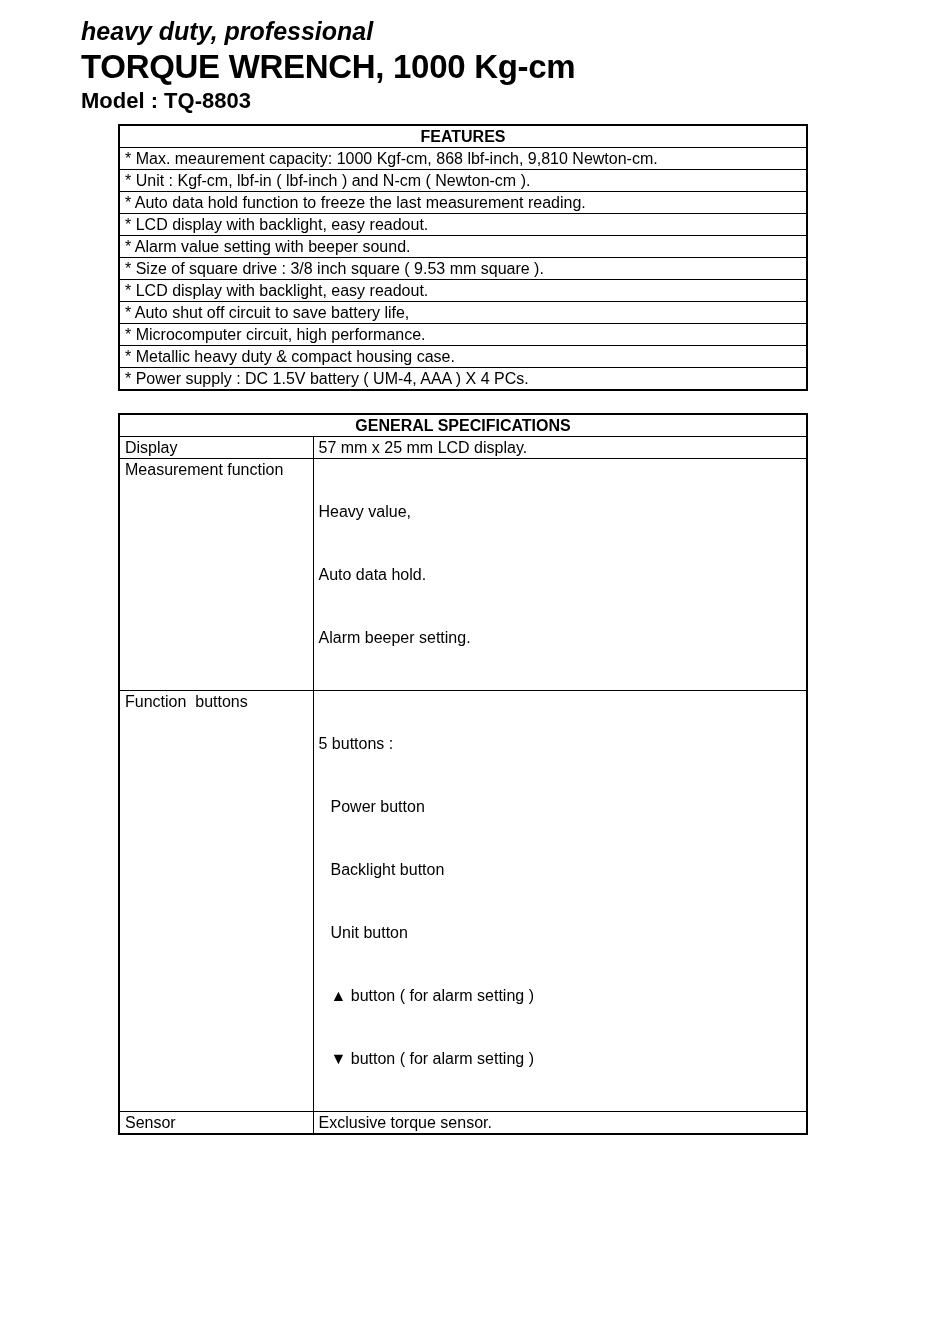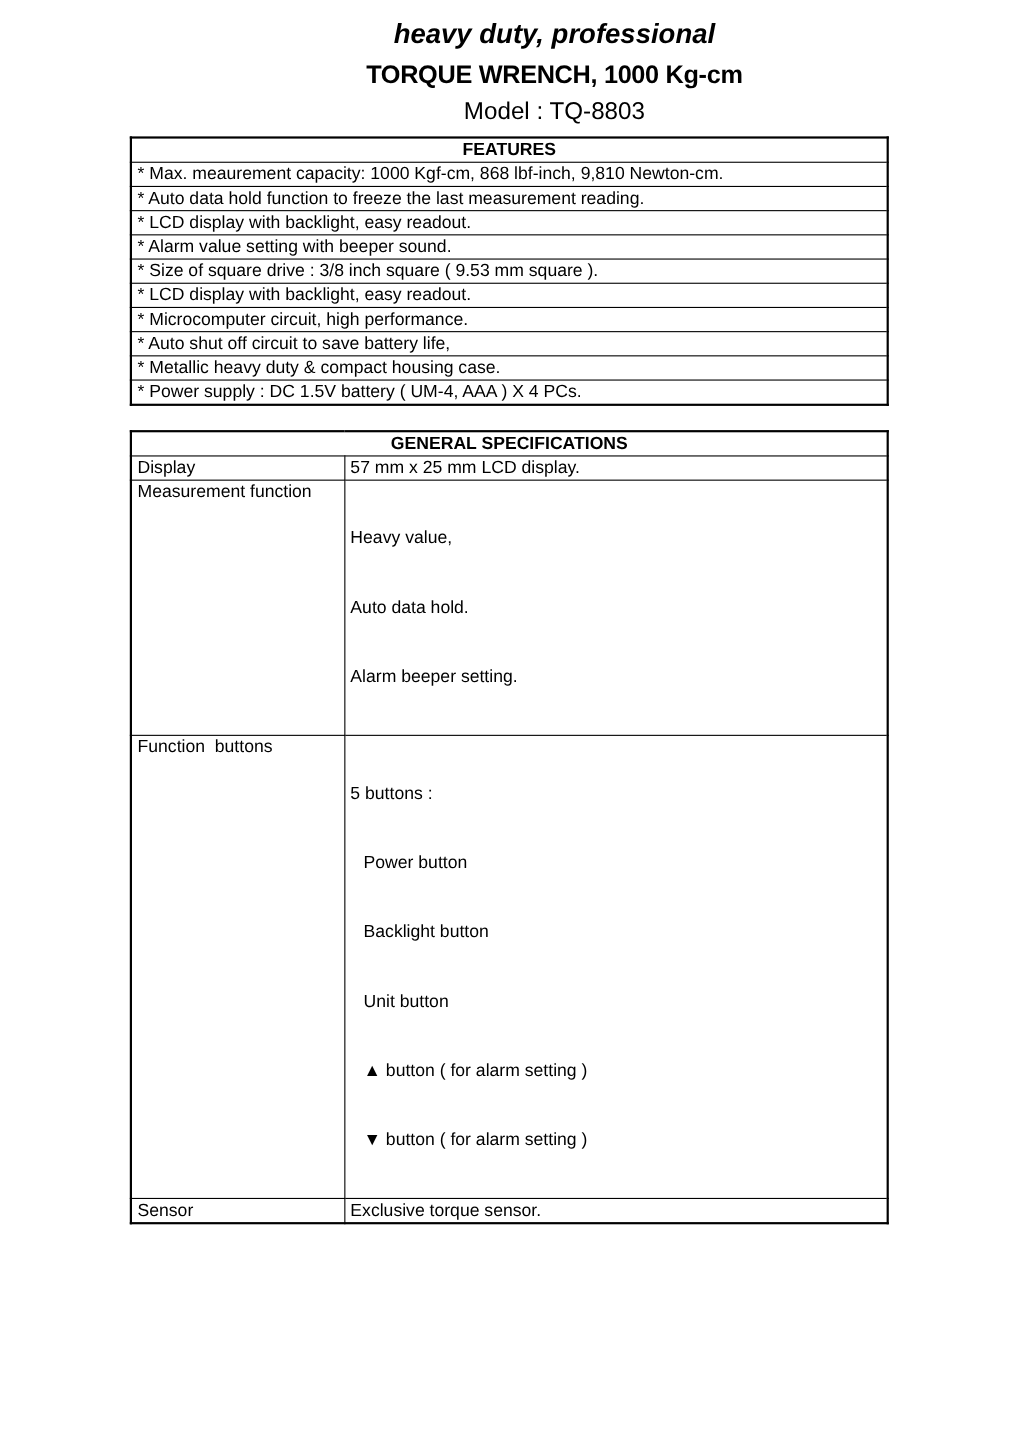--- a/index.html
+++ b/index.html
@@ -1,24 +1,24 @@
 <!DOCTYPE html>
 <html><head>
 <meta charset="utf-8">
 <style>
   html,body{margin:0;padding:0;}
   body{
     width:927px;height:1319px;background:#ffffff;color:#000;
     font-family:"Liberation Sans","DejaVu Sans",sans-serif;
     overflow:hidden;
   }
-  .header{padding-top:16px;margin-left:81px;text-align:center;}
+  .header{padding-top:16px;margin-left:81px;}
   .tagline{font-size:25px;line-height:31px;font-weight:bold;font-style:italic;}
-  .page-title{font-size:23px;line-height:40px;font-weight:bold;letter-spacing:-0.3px;}
-  .model{font-size:22px;line-height:28px;font-weight:normal;}
+  .page-title{font-size:33px;line-height:40px;font-weight:bold;letter-spacing:-0.3px;}
+  .model{font-size:22px;line-height:28px;font-weight:bold;}
 
   table{border-collapse:collapse;table-layout:fixed;width:688px;margin-left:118px;border:2px solid #000;}
   th,td{
     border:1px solid #000;font-size:16px;line-height:21px;font-weight:normal;
     text-align:left;vertical-align:top;padding:0 5px;white-space:pre-wrap;
   }
   .sec-title{font-weight:bold;text-align:center;}
   .features-table{margin-top:9px;}
   .general-table{margin-top:22px;}
 
@@ -41,39 +41,42 @@
         <col style="width:688px">
       </colgroup>
     <tbody>
         <tr>
           <td class="sec-title">FEATURES</td>
         </tr>
     <tr>
           <td>* Max. meaurement capacity: 1000 Kgf-cm, 868 lbf-inch, 9,810 Newton-cm.</td>
         </tr>
     <tr>
+          <td>* Unit : Kgf-cm, lbf-in ( lbf-inch ) and N-cm ( Newton-cm ).</td>
+        </tr>
+    <tr>
           <td>* Auto data hold function to freeze the last measurement reading.</td>
         </tr>
     <tr>
           <td>* LCD display with backlight, easy readout.</td>
         </tr>
     <tr>
           <td>* Alarm value setting with beeper sound.</td>
         </tr>
     <tr>
           <td>* Size of square drive : 3/8 inch square ( 9.53 mm square ).</td>
         </tr>
     <tr>
           <td>* LCD display with backlight, easy readout.</td>
         </tr>
     <tr>
-          <td>* Microcomputer circuit, high performance.</td>
+          <td>* Auto shut off circuit to save battery life,</td>
         </tr>
     <tr>
-          <td>* Auto shut off circuit to save battery life,</td>
+          <td>* Microcomputer circuit, high performance.</td>
         </tr>
     <tr>
           <td>* Metallic heavy duty &amp; compact housing case.</td>
         </tr>
     <tr>
           <td>* Power supply : DC 1.5V battery ( UM-4, AAA ) X 4 PCs.</td>
         </tr>
   </tbody>
     </table>
 

